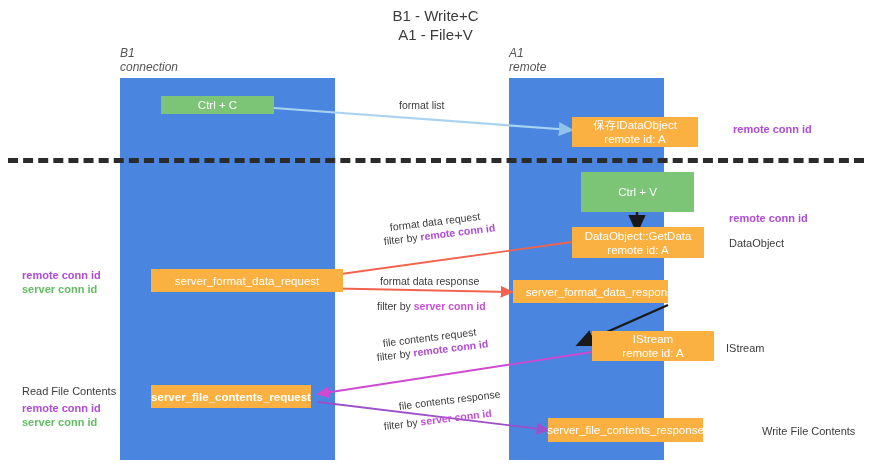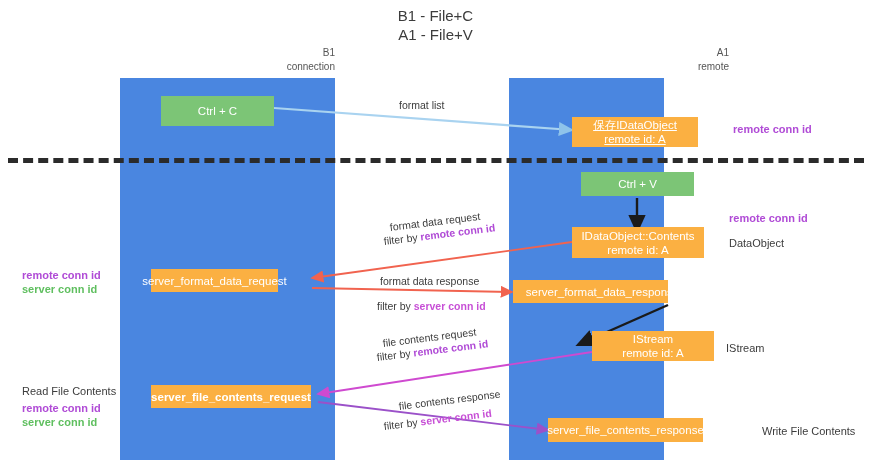--- a/index.html
+++ b/index.html
@@ -14,21 +14,21 @@
   .lane{position:absolute;background:#4a86e0;}
   .lane-b1{left:120px;top:78px;width:215px;height:382px;}
   .lane-a1-wide{left:509px;top:78px;width:155px;height:382px;}
 
   
   .title{
     position:absolute;left:0;top:6px;width:871px;text-align:center;
     font-size:15px;line-height:19px;color:#3c3c3c;
   }
   .col-head{
-    position:absolute;text-align:right;font-size:10px;line-height:14px;color:#555;
+    position:absolute;text-align:left;font-size:12px;line-height:14px;color:#555;font-style:italic;
   }
   .col-head.b1{left:120px;top:46px;width:215px;}
   .col-head.a1{left:509px;top:46px;width:220px;}
 
   
   .box{
     position:absolute;box-sizing:border-box;
     display:flex;align-items:center;justify-content:center;
     text-align:center;color:#ffffff;font-size:11.5px;line-height:14px;
     padding:2px 4px;
@@ -56,21 +56,21 @@
     border-top:5px dashed #2b2b2b;
   }
   svg.links{position:absolute;left:0;top:0;width:871px;height:467px;overflow:visible;}
 </style>
 </head>
 <body>
 
 <div id="stage">
 
   <div class="title">
-    <div>B1 - File+C</div>
+    <div>B1 - Write+C</div>
     <div>A1 - File+V</div>
   </div>
 
   <div class="col-head b1">
     <div>B1</div>
     <div>connection</div>
   </div>
   <div class="col-head a1">
     <div>A1</div>
     <div>remote</div>
@@ -108,39 +108,39 @@
 
     <path d="M668,305 L582,343" stroke="#1a1a1a" stroke-width="2.4" fill="none" marker-end="url(#ah-black)"></path>
 
     <path d="M592,352 L318,394" stroke="#cf4ad0" stroke-width="1.9" fill="none" marker-end="url(#ah-magenta)"></path>
 
     <path d="M318,402 L548,430" stroke="#9b51c9" stroke-width="1.9" fill="none" marker-end="url(#ah-purple)"></path>
   </svg>
 
   <div class="divider"></div>
 
-  <div class="box green" style="left:161px;top:96px;width:113px;height:30px;">
+  <div class="box green" style="left:161px;top:96px;width:113px;height:18px;">
     <span>Ctrl + C</span>
   </div>
 
-  <div class="box orange" style="left:572px;top:117px;width:126px;height:30px;flex-direction:column;text-decoration:underline;">
+  <div class="box orange" style="left:572px;top:117px;width:126px;height:30px;flex-direction:column;">
     <span>保存IDataObject</span>
     <span class="l2">remote id: A</span>
   </div>
 
-  <div class="box green" style="left:581px;top:172px;width:113px;height:24px;">
+  <div class="box green" style="left:581px;top:172px;width:113px;height:40px;">
     <span>Ctrl + V</span>
   </div>
 
   <div class="box orange" style="left:572px;top:227px;width:132px;height:31px;flex-direction:column;">
-    <span>IDataObject::Contents</span>
+    <span>DataObject::GetData</span>
     <span class="l2">remote id: A</span>
   </div>
 
-  <div class="box orange" style="left:151px;top:269px;width:127px;height:23px;">
+  <div class="box orange" style="left:151px;top:269px;width:192px;height:23px;">
     <span>server_format_data_request</span>
   </div>
 
   <div class="box orange" style="left:513px;top:280px;width:155px;height:23px;padding-left:28px;">
     <span>server_format_data_response</span>
   </div>
 
   <div class="box orange" style="left:592px;top:331px;width:122px;height:30px;flex-direction:column;">
     <span>IStream</span>
     <span class="l2">remote id: A</span>

